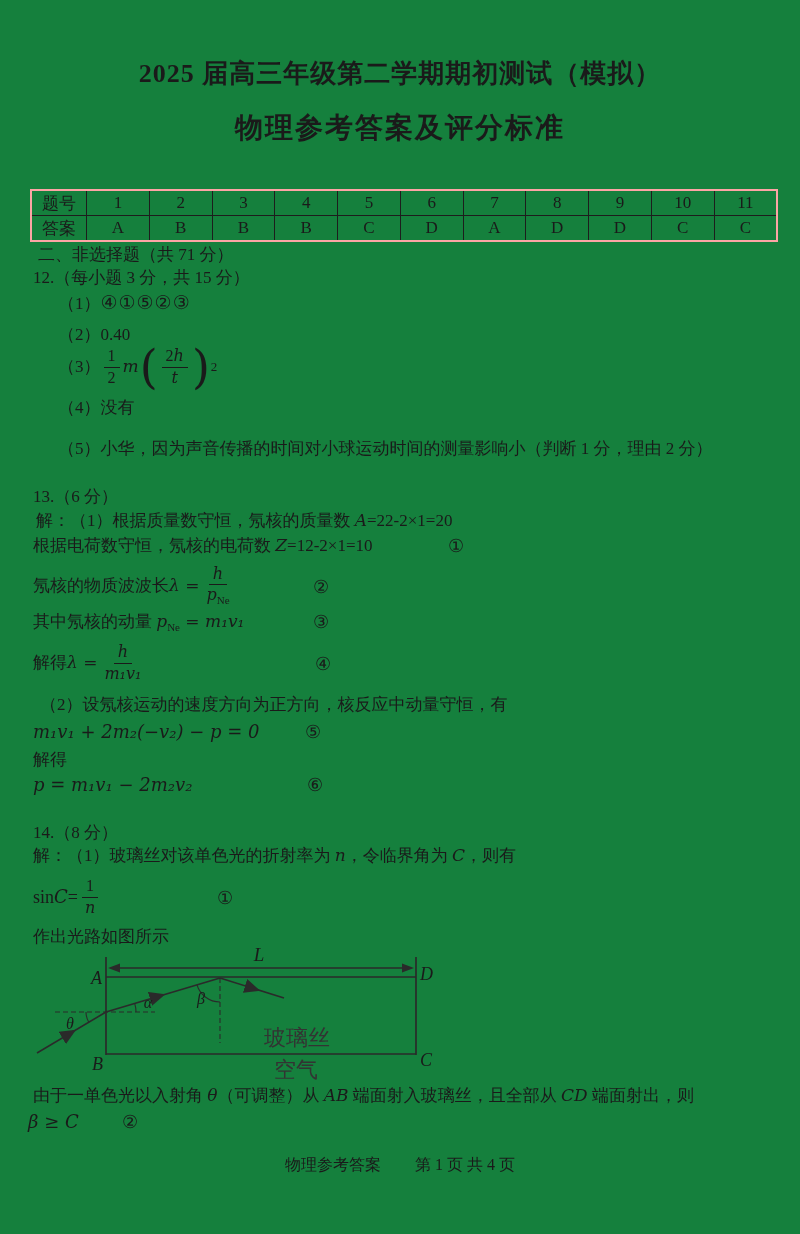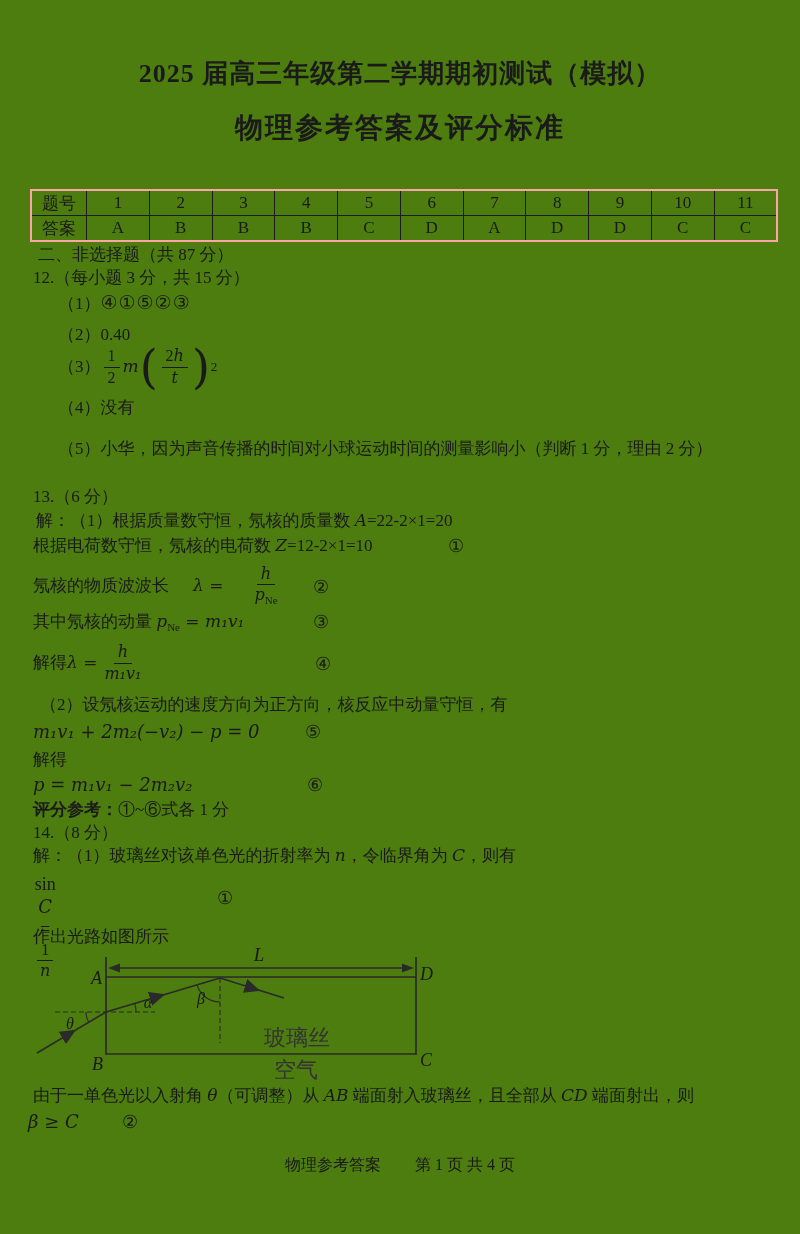--- a/index.html
+++ b/index.html
@@ -1,19 +1,19 @@
 <!DOCTYPE html>
 <html><head>
 <meta charset="utf-8">
 <style>
   html,body{margin:0;padding:0;}
   body{background:#e9e9e9;}
   #page{
     position:relative;width:800px;height:1234px;margin:0 auto;
-    background:#4d7c0f;color:#1a1a1a;
+    background:#15803d;color:#1a1a1a;
     font-family:"Liberation Serif","DejaVu Serif",serif;
     overflow:hidden;
   }
   .line{position:absolute;white-space:nowrap;font-size:17px;line-height:1.25;}
   .fline{display:flex;align-items:center;}
   .center{left:50%;transform:translateX(-50%);}
   .title1{font-size:26px;font-weight:bold;letter-spacing:1px;}
   .title2{font-size:28px;font-weight:bold;letter-spacing:2px;
           font-family:"Liberation Sans","DejaVu Sans",sans-serif;}
   .it{font-style:italic;font-family:"DejaVu Serif",serif;}
@@ -73,21 +73,21 @@
       <td>D</td>
       <td>A</td>
       <td>D</td>
       <td>D</td>
       <td>C</td>
       <td>C</td>
     </tr>
   </tbody>
     </table>
 
-  <div class="line" style="left:38px;top:244px;">二、非选择题（共 87 分）</div>
+  <div class="line" style="left:38px;top:244px;">二、非选择题（共 71 分）</div>
 
   <div class="line" style="left:33px;top:267px;">12.（每小题 3 分，共 15 分）</div>
   <div class="line" style="left:58px;top:291px;">
     <span>（1）</span><span class="circ">④①⑤②③</span>
   </div>
   <div class="line" style="left:58px;top:316px;margin-top:8px;">
     <span>（2）</span><span>0.40</span>
   </div>
   <div class="line fline" style="left:58px;top:338px;height:58px;">
     <span>（3）</span>
@@ -113,21 +113,21 @@
 
   <div class="line" style="left:33px;top:486px;">13.（6 分）</div>
   <div class="line" style="left:36px;top:510px;">
     <span>解：（1）根据质量数守恒，氖核的质量数 </span><span class="it">A</span><span>=22-2×1=20</span>
   </div>
   <div class="line" style="left:33px;top:535px;">
     <span>根据电荷数守恒，氖核的电荷数 </span><span class="it">Z</span><span>=12-2×1=10</span>
   </div>
   <span class="tag" style="left:448px;top:535px;">①</span>
 
-  <div class="line fline" style="left:33px;top:562px;height:48px;gap:24px;">
+  <div class="line fline" style="left:33px;top:562px;height:48px;">
     <span>氖核的物质波波长 </span>
     <span class="it">λ = </span>
     <span class="frac">
       <span class="fnum it">h</span>
       <span class="fden"><span class="it">p</span><sub style="font-size:11px;">Ne</sub></span>
     </span>
   </div>
   <span class="tag" style="left:313px;top:576px;">②</span>
 
   <div class="line" style="left:33px;top:611px;">
@@ -144,29 +144,26 @@
     </span>
   </div>
   <span class="tag" style="left:315px;top:653px;">④</span>
 
   <div class="line" style="left:40px;top:694px;">（2）设氖核运动的速度方向为正方向，核反应中动量守恒，有</div>
   <div class="line it" style="left:33px;top:721px;font-size:18px;">m₁v₁ + 2m₂(−v₂) − p = 0</div>
   <span class="tag" style="left:305px;top:721px;">⑤</span>
   <div class="line" style="left:33px;top:749px;">解得</div>
   <div class="line it" style="left:33px;top:774px;font-size:18px;">p = m₁v₁ − 2m₂v₂</div>
   <span class="tag" style="left:307px;top:774px;">⑥</span>
-  <div class="line" style="left:33px;top:799px;">
-    <span class="bold">评分参考：</span><span>①~⑥式各 1 分</span>
-  </div>
 
   <div class="line" style="left:33px;top:822px;">14.（8 分）</div>
   <div class="line" style="left:33px;top:845px;">
     <span>解：（1）玻璃丝对该单色光的折射率为 </span><span class="it">n</span><span>，令临界角为 </span><span class="it">C</span><span>，则有</span>
   </div>
-  <div class="line fline" style="left:33px;top:873px;height:48px;font-size:18px;flex-direction:column;">
+  <div class="line fline" style="left:33px;top:873px;height:48px;font-size:18px;">
     <span>sin </span>
     <span class="it">C</span>
     <span> = </span>
     <span class="frac">
       <span class="fnum">1</span>
       <span class="fden it">n</span>
     </span>
   </div>
   <span class="tag" style="left:217px;top:887px;">①</span>
   <div class="line" style="left:33px;top:926px;">作出光路如图所示</div>

